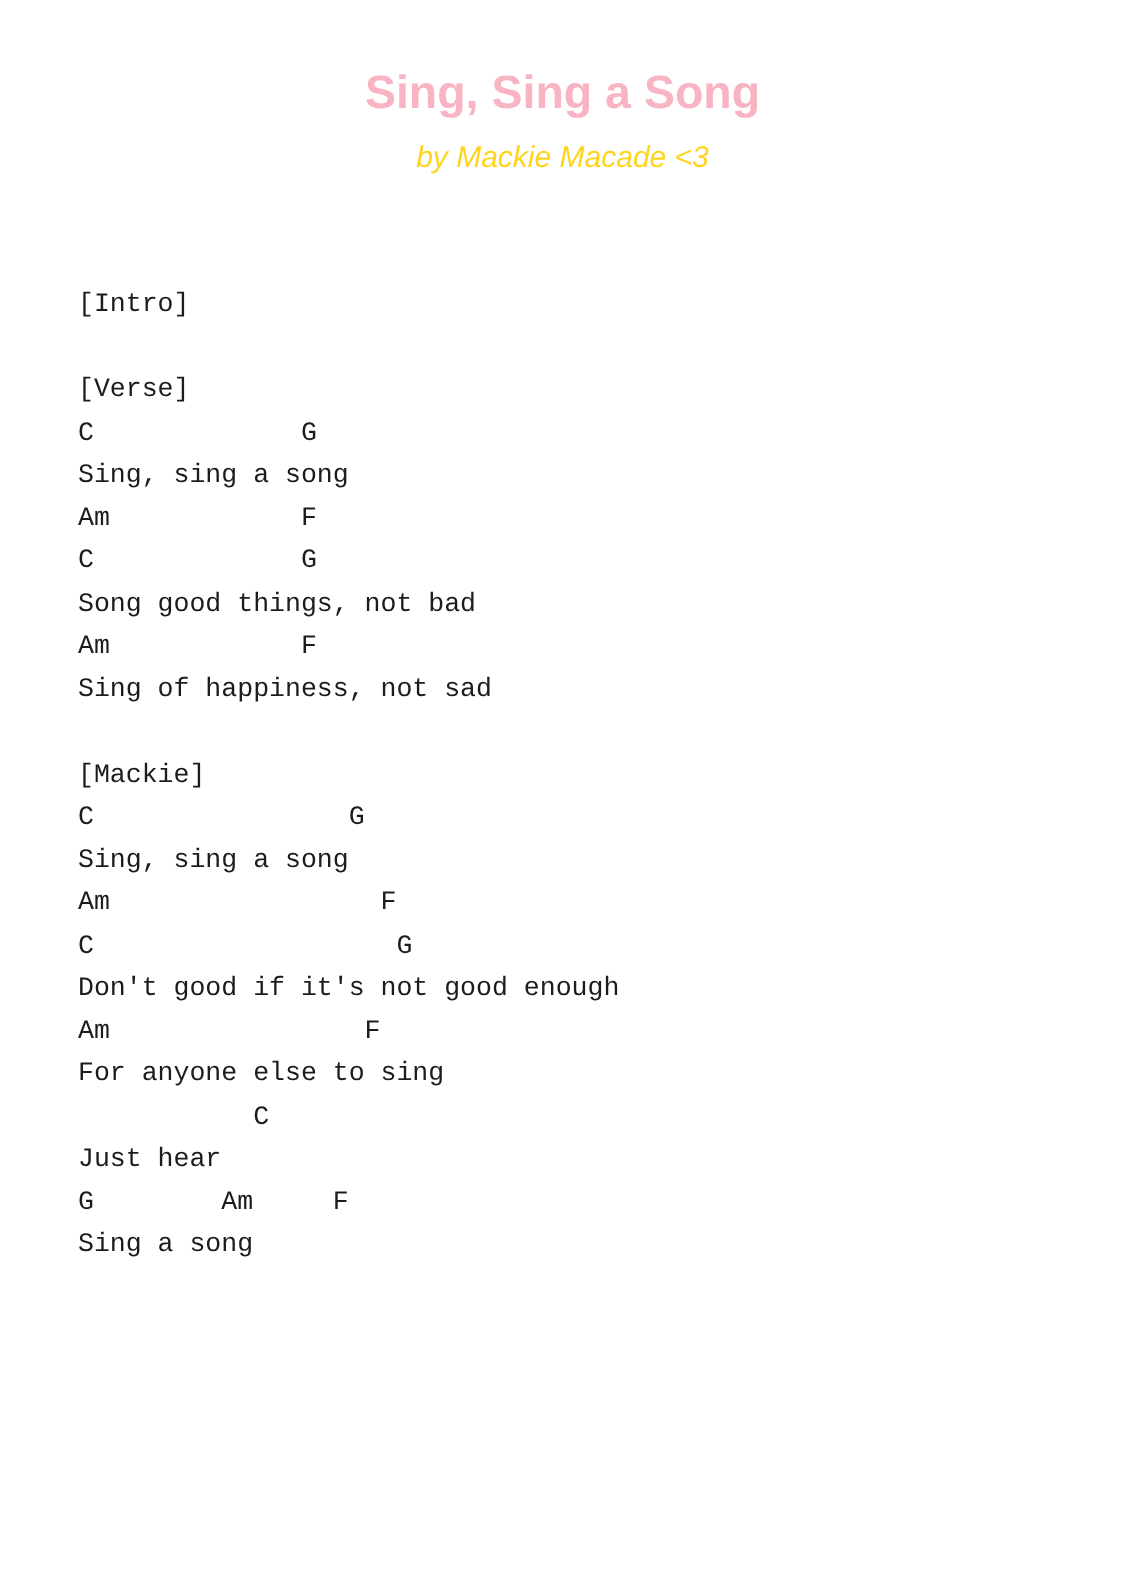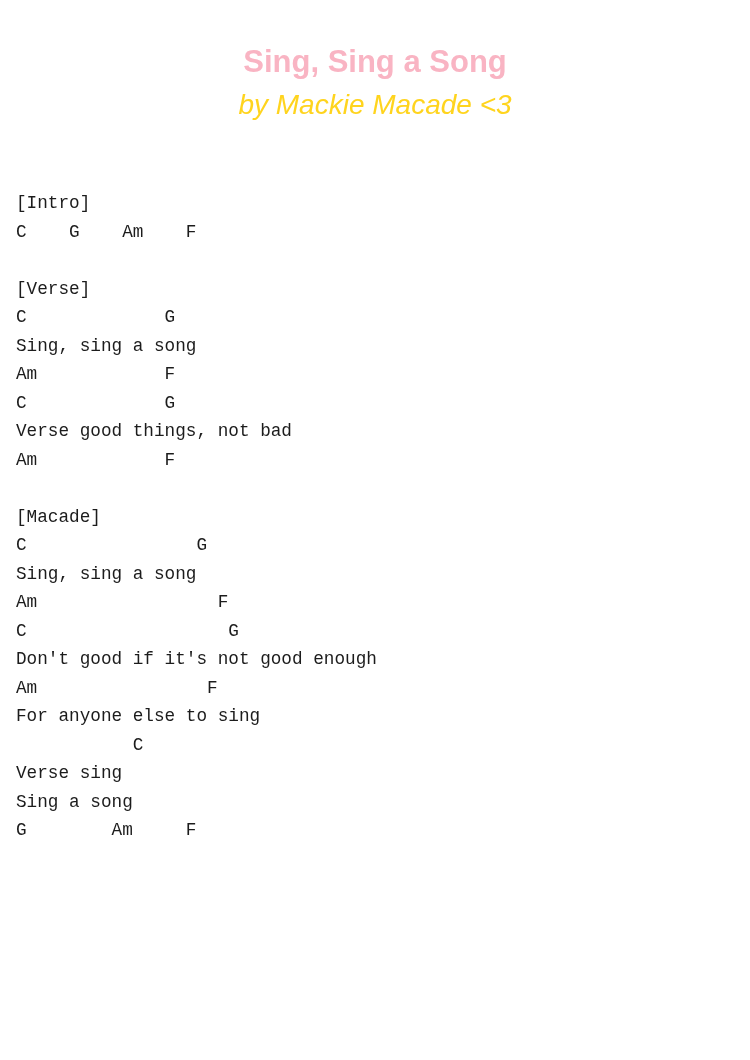--- a/index.html
+++ b/index.html
@@ -32,64 +32,64 @@
     line-height: 33px;
     color: var(--title-color);
   }
   .song-byline {
     margin: 0;
     padding-top: 15px;
     text-align: center;
     font-family: "Liberation Sans", sans-serif;
     font-style: italic;
     font-weight: 400;
-    font-size: 28px;
+    font-size: 20px;
     line-height: 24px;
     color: var(--byline-color);
   }
   .song-sheet {
     margin-top: 72px;
-    padding-left: 16px;
+    padding-left: 52px;
     font-family: "Liberation Mono", monospace;
     font-size: 17.7px;
     line-height: 28.5px;
     color: var(--text-color);
   }
   .song-line {
     white-space: pre;
     min-height: 28.5px;
   }
 </style>
 </head>
 <body>
 
 <div class="page">
 
   <h1 class="song-title">Sing, Sing a Song</h1>
   <h2 class="song-byline">by Mackie Macade &lt;3</h2>
 
   <div class="song-sheet">
     <div class="song-line">[Intro]</div>
-    <div class="song-line">C    G    Am    F</div>
     <div class="song-line"></div>
     <div class="song-line">[Verse]</div>
     <div class="song-line">C             G</div>
     <div class="song-line">Sing, sing a song</div>
     <div class="song-line">Am            F</div>
     <div class="song-line">C             G</div>
-    <div class="song-line">Verse good things, not bad</div>
+    <div class="song-line">Song good things, not bad</div>
     <div class="song-line">Am            F</div>
+    <div class="song-line">Sing of happiness, not sad</div>
     <div class="song-line"></div>
-    <div class="song-line">[Macade]</div>
+    <div class="song-line">[Mackie]</div>
     <div class="song-line">C                G</div>
     <div class="song-line">Sing, sing a song</div>
     <div class="song-line">Am                 F</div>
     <div class="song-line">C                   G</div>
     <div class="song-line">Don't good if it's not good enough</div>
     <div class="song-line">Am                F</div>
     <div class="song-line">For anyone else to sing</div>
     <div class="song-line">           C</div>
-    <div class="song-line">Verse sing</div>
+    <div class="song-line">Just hear</div>
+    <div class="song-line">G        Am     F</div>
     <div class="song-line">Sing a song</div>
-    <div class="song-line">G        Am     F</div>
   </div>
 
 </div>
 
 </body></html>

